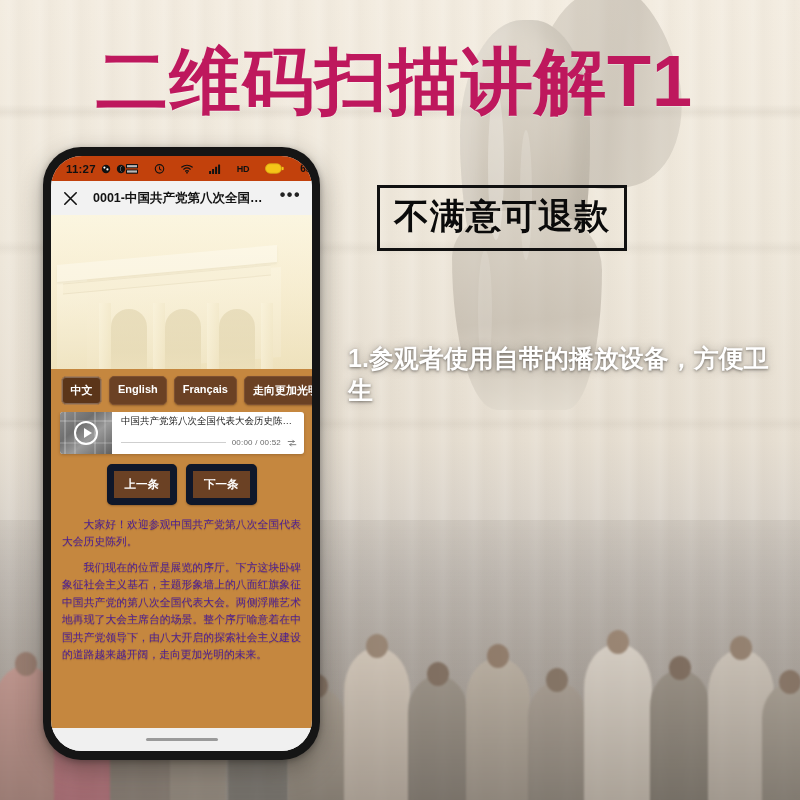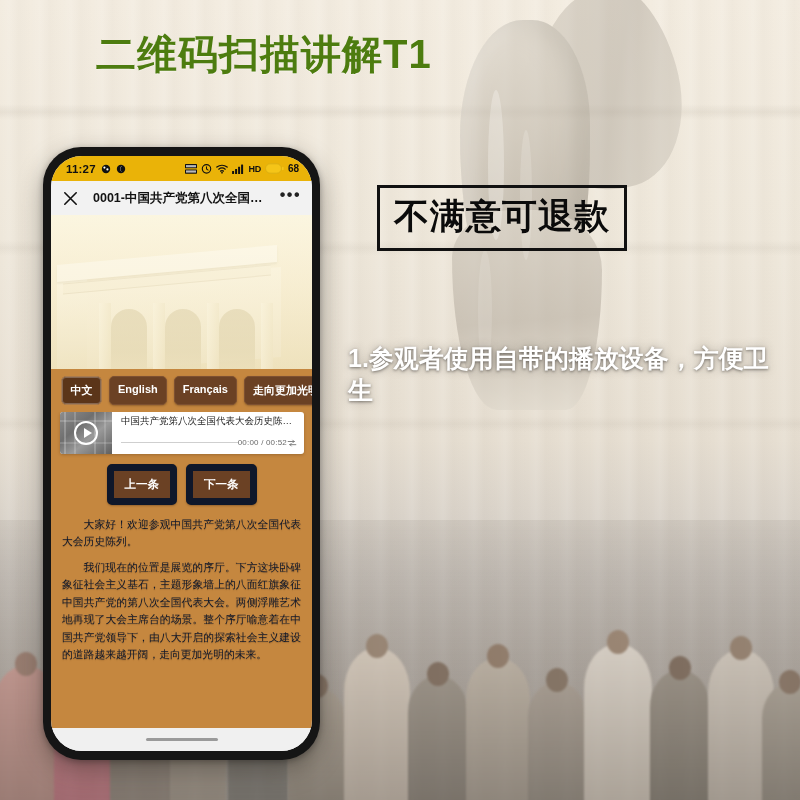--- a/index.html
+++ b/index.html
@@ -104,25 +104,25 @@
     position: absolute;
     left: 50%; transform: translateX(-50%);
     top: -14px;
     width: 22px; height: 24px;
     border-radius: 50%;
   }
 
   
   .poster-title {
     position: absolute;
-    left: 96px; top: 27px;
-    font-size: 40px;
+    left: 96px; top: 34px;
+    font-size: 72px;
     font-weight: 900;
     letter-spacing: 1px;
-    color: #4d7c0f;
+    color: #be185d;
     white-space: nowrap;
     text-shadow: 0 1px 0 rgba(255,255,255,.35);
   }
 
   
   .refund-badge {
     position: absolute;
     left: 377px; top: 185px;
     padding: 5px 14px 8px 14px;
     border: 3px solid #111;
@@ -168,31 +168,31 @@
     border-radius: 31px;
     overflow: hidden;
     display: flex;
     flex-direction: column;
   }
 
   
   .statusbar {
     flex: 0 0 auto;
     height: 25px;
-    background: #eab308;
+    background: #c2410c;
     display: flex;
     align-items: center;
     justify-content: space-between;
     padding: 0 13px 0 15px;
     font-size: 11px;
     color: #111;
   }
   .sb-left { display: flex; align-items: center; gap: 5px; }
   .sb-clock { font-size: 11.5px; font-weight: 700; letter-spacing: .2px; }
-  .sb-right { display: flex; align-items: center; gap: 4px; }
+  .sb-right { display: flex; align-items: center; gap: 16px; }
   .ico { display: inline-flex; align-items: center; justify-content: center; }
   .ico svg { display: block; }
   .sb-hd { font-size: 9px; font-weight: 800; letter-spacing: -.3px; }
   .sb-batt-num { font-size: 10px; font-weight: 700; }
 
   
   .appbar {
     flex: 0 0 auto;
     height: 34px;
     background: #f2f2f2;
@@ -376,21 +376,21 @@
     font-size: 9.5px;
     color: #1b1b1b;
     white-space: nowrap;
     overflow: hidden;
     text-overflow: ellipsis;
     margin-bottom: 6px;
   }
   .player .pbar {
     display: flex;
     align-items: center;
-    gap: 0;
+    gap: 6px;
   }
   .player .track {
     flex: 1 1 auto;
     height: 1.5px;
     background: #cfcfcf;
     position: relative;
     cursor: pointer;
   }
   .player .ptime {
     flex: 0 0 auto;
@@ -418,21 +418,21 @@
     text-align: center;
     border-radius: 5px;
     border: 7px solid #0f172a;
     box-shadow: 0 1px 2px rgba(60,35,15,.35);
     cursor: pointer;
   }
 
   
   .narration {
     padding: 2px 11px 14px 11px;
-    color: #0f172a;
+    color: #4c1d95;
   }
   .narration p {
     font-size: 10.8px;
     line-height: 1.62;
     text-indent: 2em;
     margin-bottom: 8px;
     text-align: justify;
     text-shadow: 0 1px 1px rgba(110,70,30,.35);
   }
   .narration p:last-child { margin-bottom: 0; }

